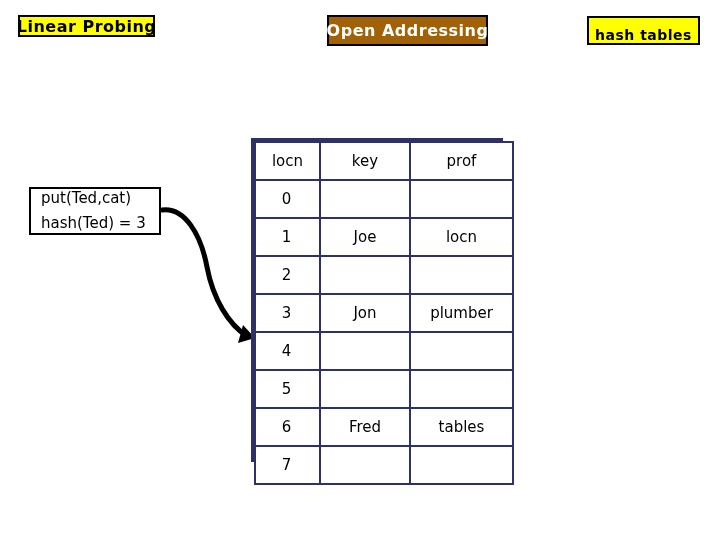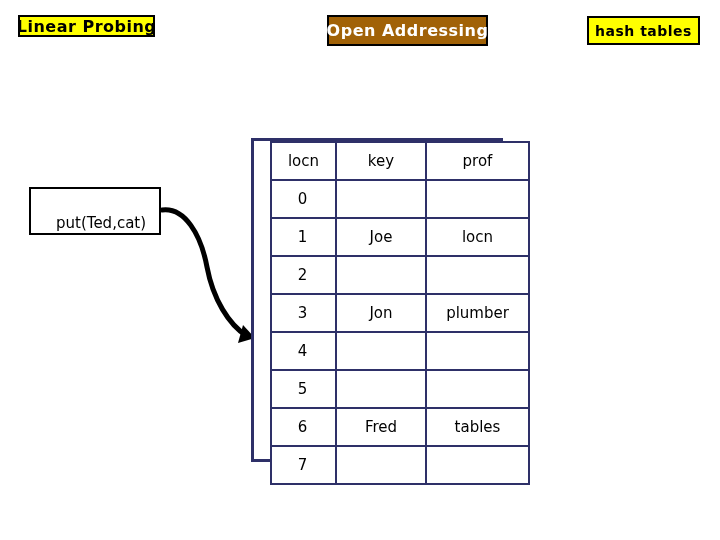--- a/index.html
+++ b/index.html
@@ -46,34 +46,34 @@
     font-size: 16px;
   }
   #chip-hash-tables {
     left: 587px;
     top: 16px;
     width: 113px;
     height: 29px;
     background: #ffff00;
     color: #000000;
     font-size: 14px;
+    align-items: flex-end;
   }
 
   
   #hash-table {
     position: absolute;
     left: 251px;
     top: 138px;
     width: 252px;
     height: 324px;
     box-sizing: border-box;
     border: 3px solid #2e3068;
     border-collapse: collapse;
     background: #ffffff;
-    padding-left: 16px;
   }
   #hash-table table {
     width: 100%;
     height: 100%;
     border-collapse: collapse;
     table-layout: fixed;
   }
   #hash-table td {
     border: 2px solid #2e3068;
     text-align: center;
@@ -95,22 +95,22 @@
     position: absolute;
     left: 29px;
     top: 187px;
     width: 132px;
     height: 48px;
     box-sizing: border-box;
     border: 2px solid #000000;
     background: #ffffff;
     display: flex;
     flex-direction: column;
-    justify-content: flex-end;
-    padding-left: 25px;
+    justify-content: space-between;
+    padding-left: 10px;
   }
   #callout-box .line {
     font-size: 15px;
     line-height: 19px;
     color: #000000;
     white-space: nowrap;
   }
 
   
   #pointer-arrow {
@@ -133,20 +133,21 @@
 <div class="chip" id="chip-open-addressing">
   <span>Open Addressing</span>
 </div>
 
 <div class="chip" id="chip-hash-tables">
   <span>hash tables</span>
 </div>
 
 <div id="callout-box">
   <div class="line">put(Ted,cat)</div>
+  <div class="line">hash(Ted) = 3</div>
 </div>
 
 <svg id="pointer-arrow" viewBox="0 0 110 160">
   <path d="M 7 15 C 30 12, 46 40, 52 72 C 58 104, 74 130, 92 141" fill="none" stroke="#000000" stroke-width="5" stroke-linecap="round"></path>
   <polygon points="88,130 100,143 83,148" fill="#000000"></polygon>
 </svg>
 
 <div id="hash-table">
   <table>
     <tbody>

